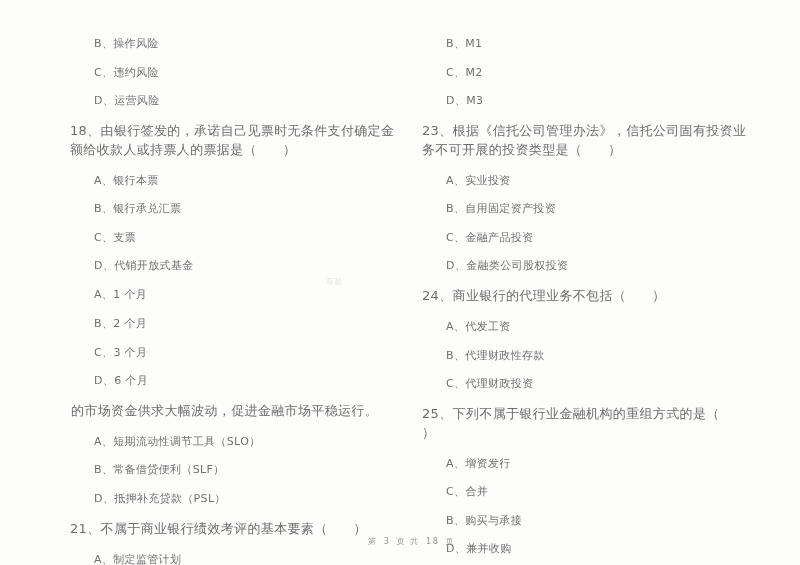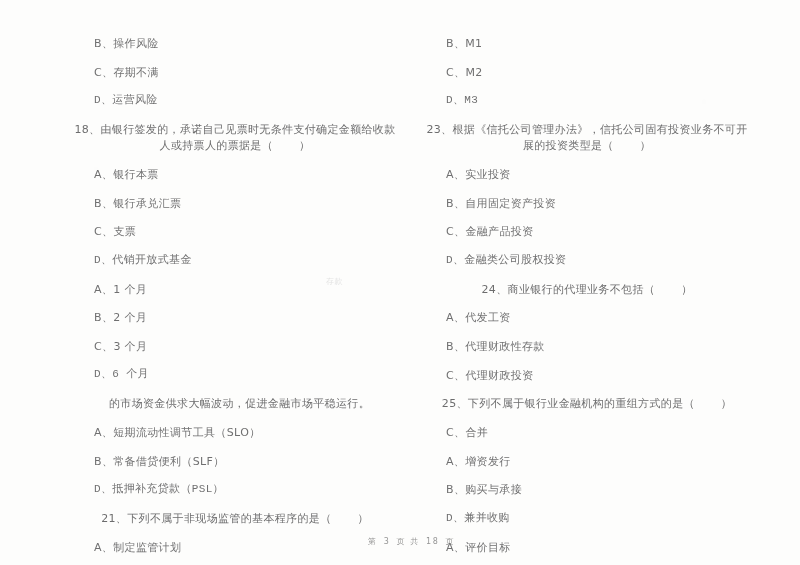--- a/index.html
+++ b/index.html
@@ -35,54 +35,51 @@
     gap: 22px;
     align-items: flex-start;
   }
   .col {
     width: 330px;
     flex: 0 0 330px;
   }
 
   
   .qline {
-    font-size: 11px;
+    font-size: 13px;
     line-height: 1.45;
     letter-spacing: 0.35px;
     color: #59595a;
     margin: 0 0 12.5px 0;
     text-indent: 0;
     filter: blur(0.28px);
     opacity: .88;
-    text-align: center;
   }
   .qline.stem {
     margin-bottom: 13px;
   }
   .opt {
     font-size: 11px;
     line-height: 1.4;
     letter-spacing: 0.35px;
     color: #5c5c5d;
     margin: 0 0 13.2px 0;
     padding-left: 24px;
     filter: blur(0.28px);
     opacity: .88;
   }
   .opt.last {
     margin-bottom: 13.5px;
-    font-family: Liberation Mono, monospace;
   }
   .blank {
     display: inline-block;
     width: 26px;
   }
   .cont {
     padding-left: 1px;
-    margin-left: 8px;
   }
 
   
   .ghost {
     position: absolute;
     font-size: 8px;
     color: #cfcfcf;
     opacity: .55;
     filter: blur(0.6px);
     letter-spacing: .4px;
@@ -121,40 +118,40 @@
 <body>
 
 <div class="paper"></div>
 
 <div class="page">
   <div class="columns">
 
     <div class="col">
 
       <div class="opt">B、操作风险</div>
-      <div class="opt">C、存期不满</div>
+      <div class="opt">C、违约风险</div>
       <div class="opt last">D、运营风险</div>
 
       <div class="qline stem"><span>18、</span><span>由银行签发的，承诺自己见票时无条件支付确定金额给收款人或持票人的票据是（</span><span class="blank"></span><span>）</span></div>
       <div class="opt">A、银行本票</div>
       <div class="opt">B、银行承兑汇票</div>
       <div class="opt">C、支票</div>
       <div class="opt last">D、代销开放式基金</div>
 
       <div class="opt">A、1 个月</div>
       <div class="opt">B、2 个月</div>
       <div class="opt">C、3 个月</div>
       <div class="opt last">D、6 个月</div>
 
       <div class="qline stem cont">的市场资金供求大幅波动，促进金融市场平稳运行。</div>
       <div class="opt">A、短期流动性调节工具（SLO）</div>
       <div class="opt">B、常备借贷便利（SLF）</div>
       <div class="opt last">D、抵押补充贷款（PSL）</div>
 
-      <div class="qline stem"><span>21、</span><span>下列不属于非现场监管的基本程序的是（</span><span class="blank"></span><span>）</span></div>
+      <div class="qline stem"><span>21、</span><span>不属于商业银行绩效考评的基本要素（</span><span class="blank"></span><span>）</span></div>
       <div class="opt">A、制定监管计划</div>
 
     </div>
 
     <div class="col">
 
       <div class="opt">B、M1</div>
       <div class="opt">C、M2</div>
       <div class="opt last">D、M3</div>
 
@@ -163,22 +160,22 @@
       <div class="opt">B、自用固定资产投资</div>
       <div class="opt">C、金融产品投资</div>
       <div class="opt last">D、金融类公司股权投资</div>
 
       <div class="qline stem"><span>24、</span><span>商业银行的代理业务不包括（</span><span class="blank"></span><span>）</span></div>
       <div class="opt">A、代发工资</div>
       <div class="opt">B、代理财政性存款</div>
       <div class="opt">C、代理财政投资</div>
 
       <div class="qline stem"><span>25、</span><span>下列不属于银行业金融机构的重组方式的是（</span><span class="blank"></span><span>）</span></div>
+      <div class="opt">A、增资发行</div>
       <div class="opt">C、合并</div>
-      <div class="opt">A、增资发行</div>
       <div class="opt">B、购买与承接</div>
       <div class="opt last">D、兼并收购</div>
 
       <div class="opt">A、评价目标</div>
 
     </div>
   </div>
 
   <div class="ghost" style="left: 326px; top: 276px;">存款</div>
 </div>

